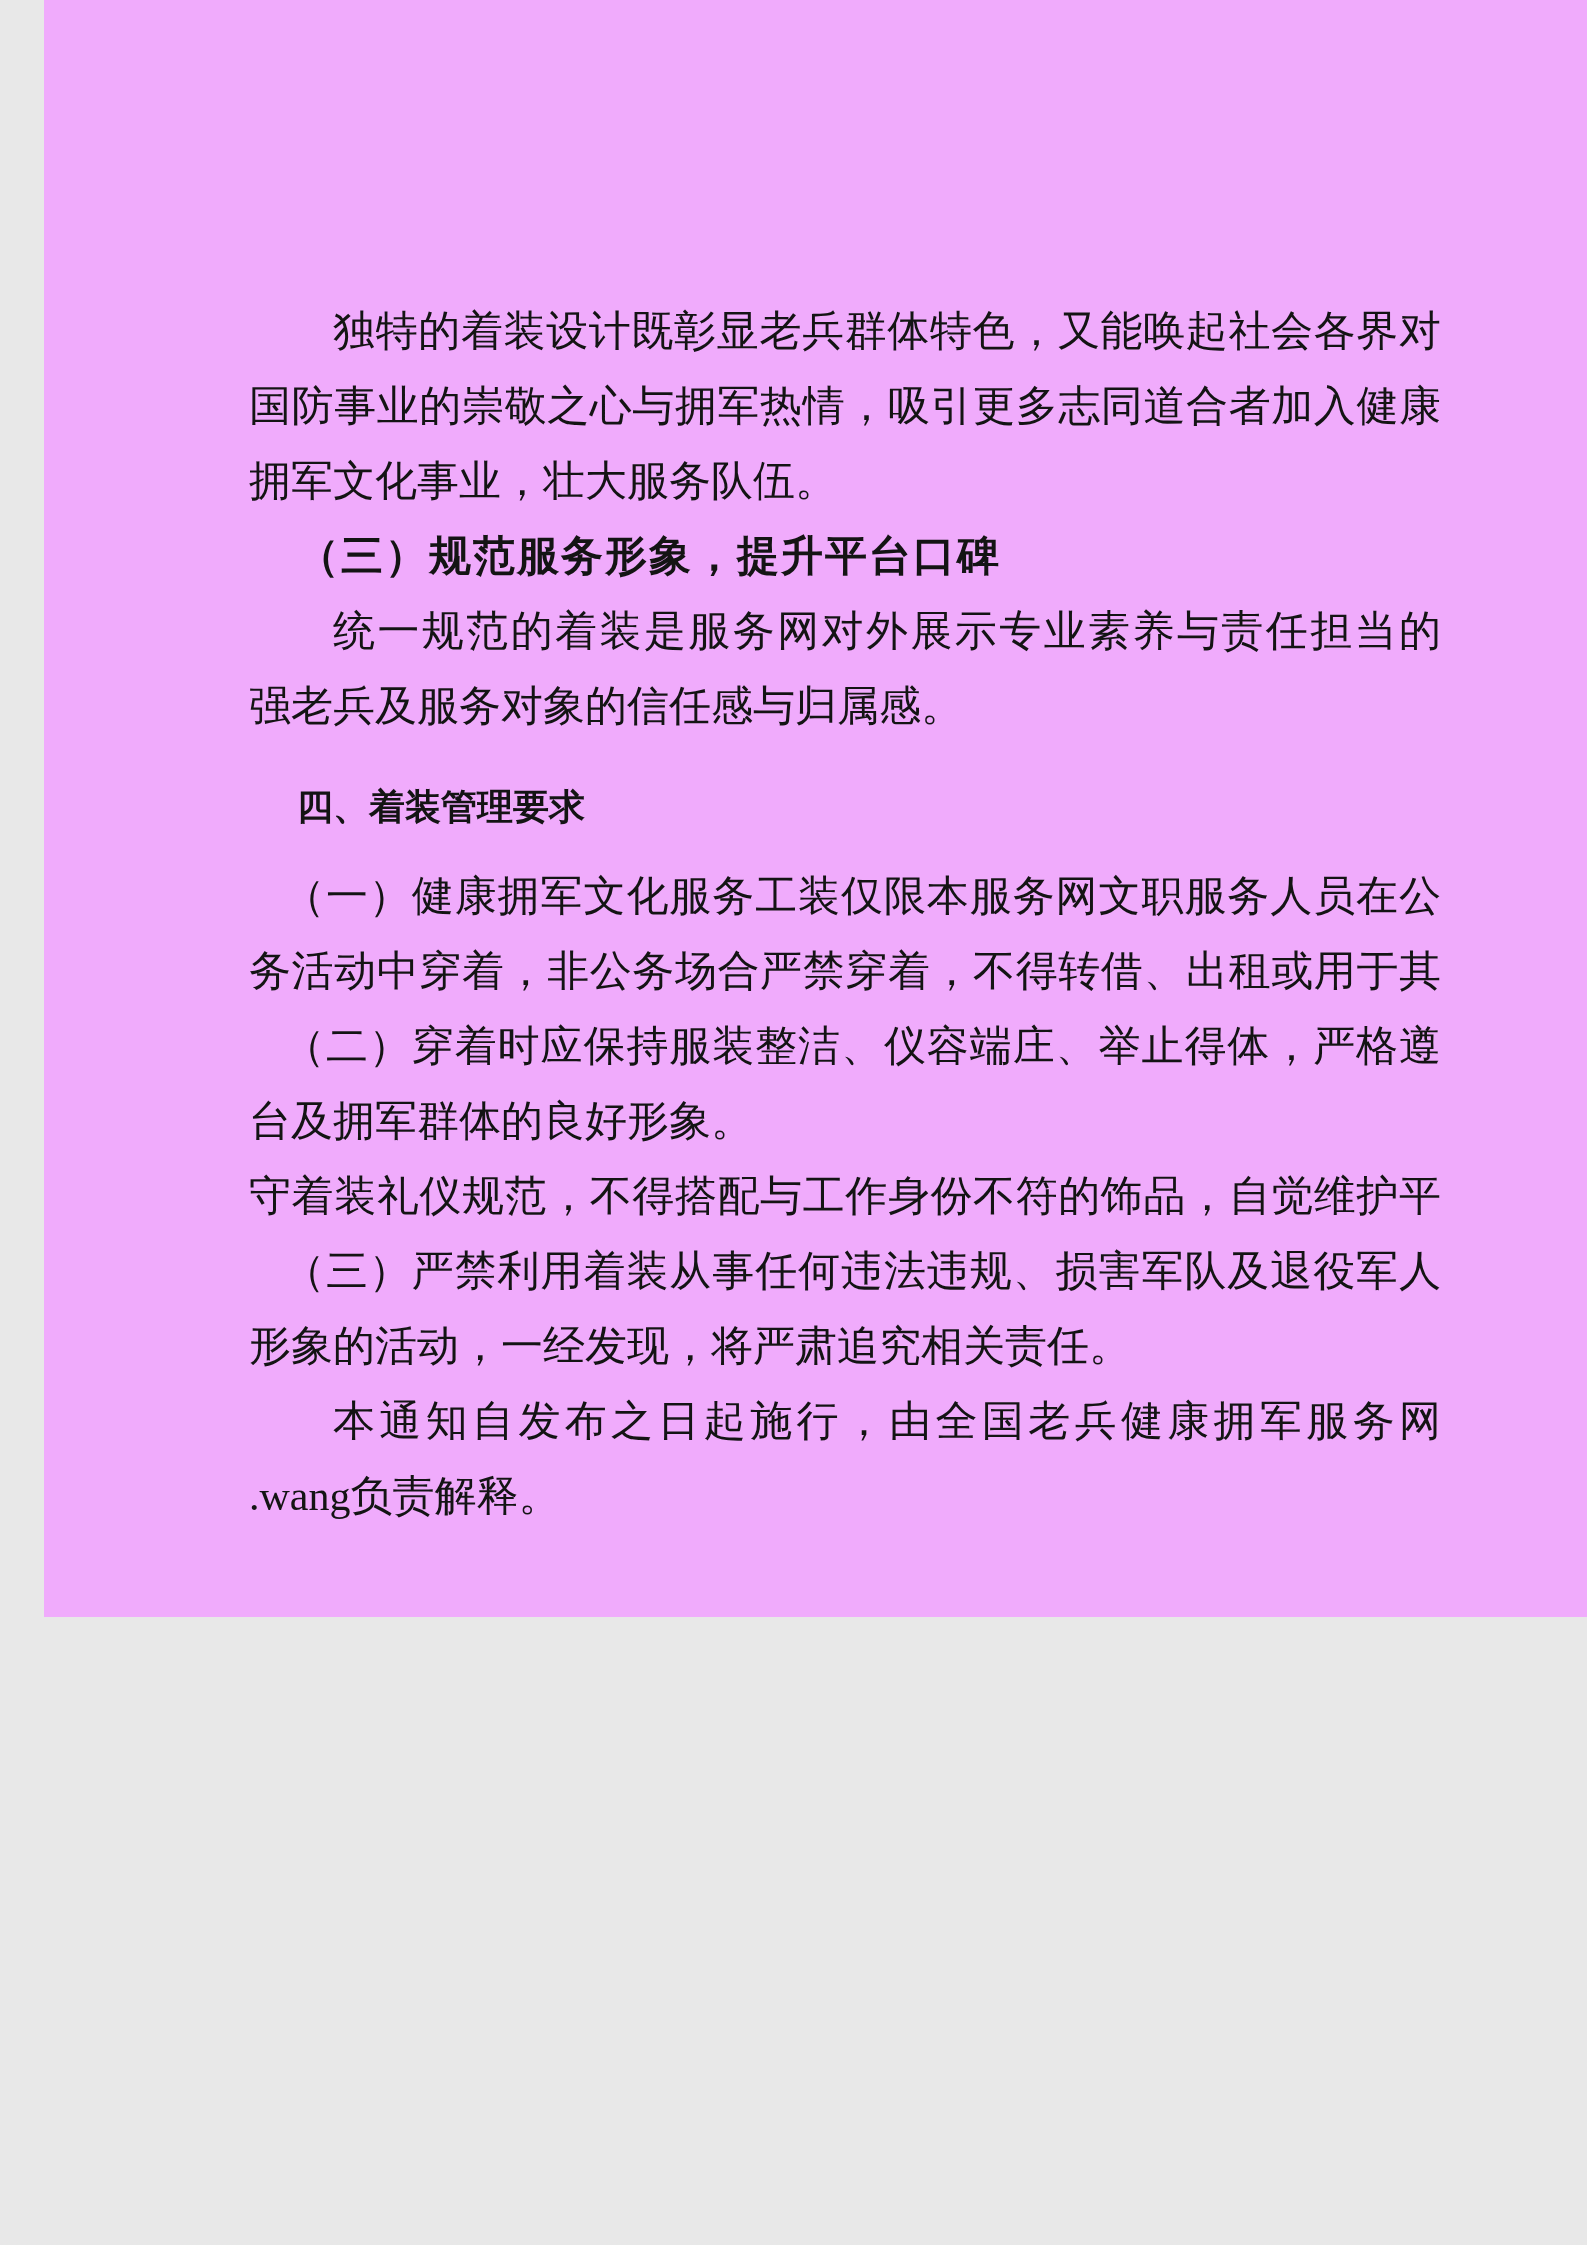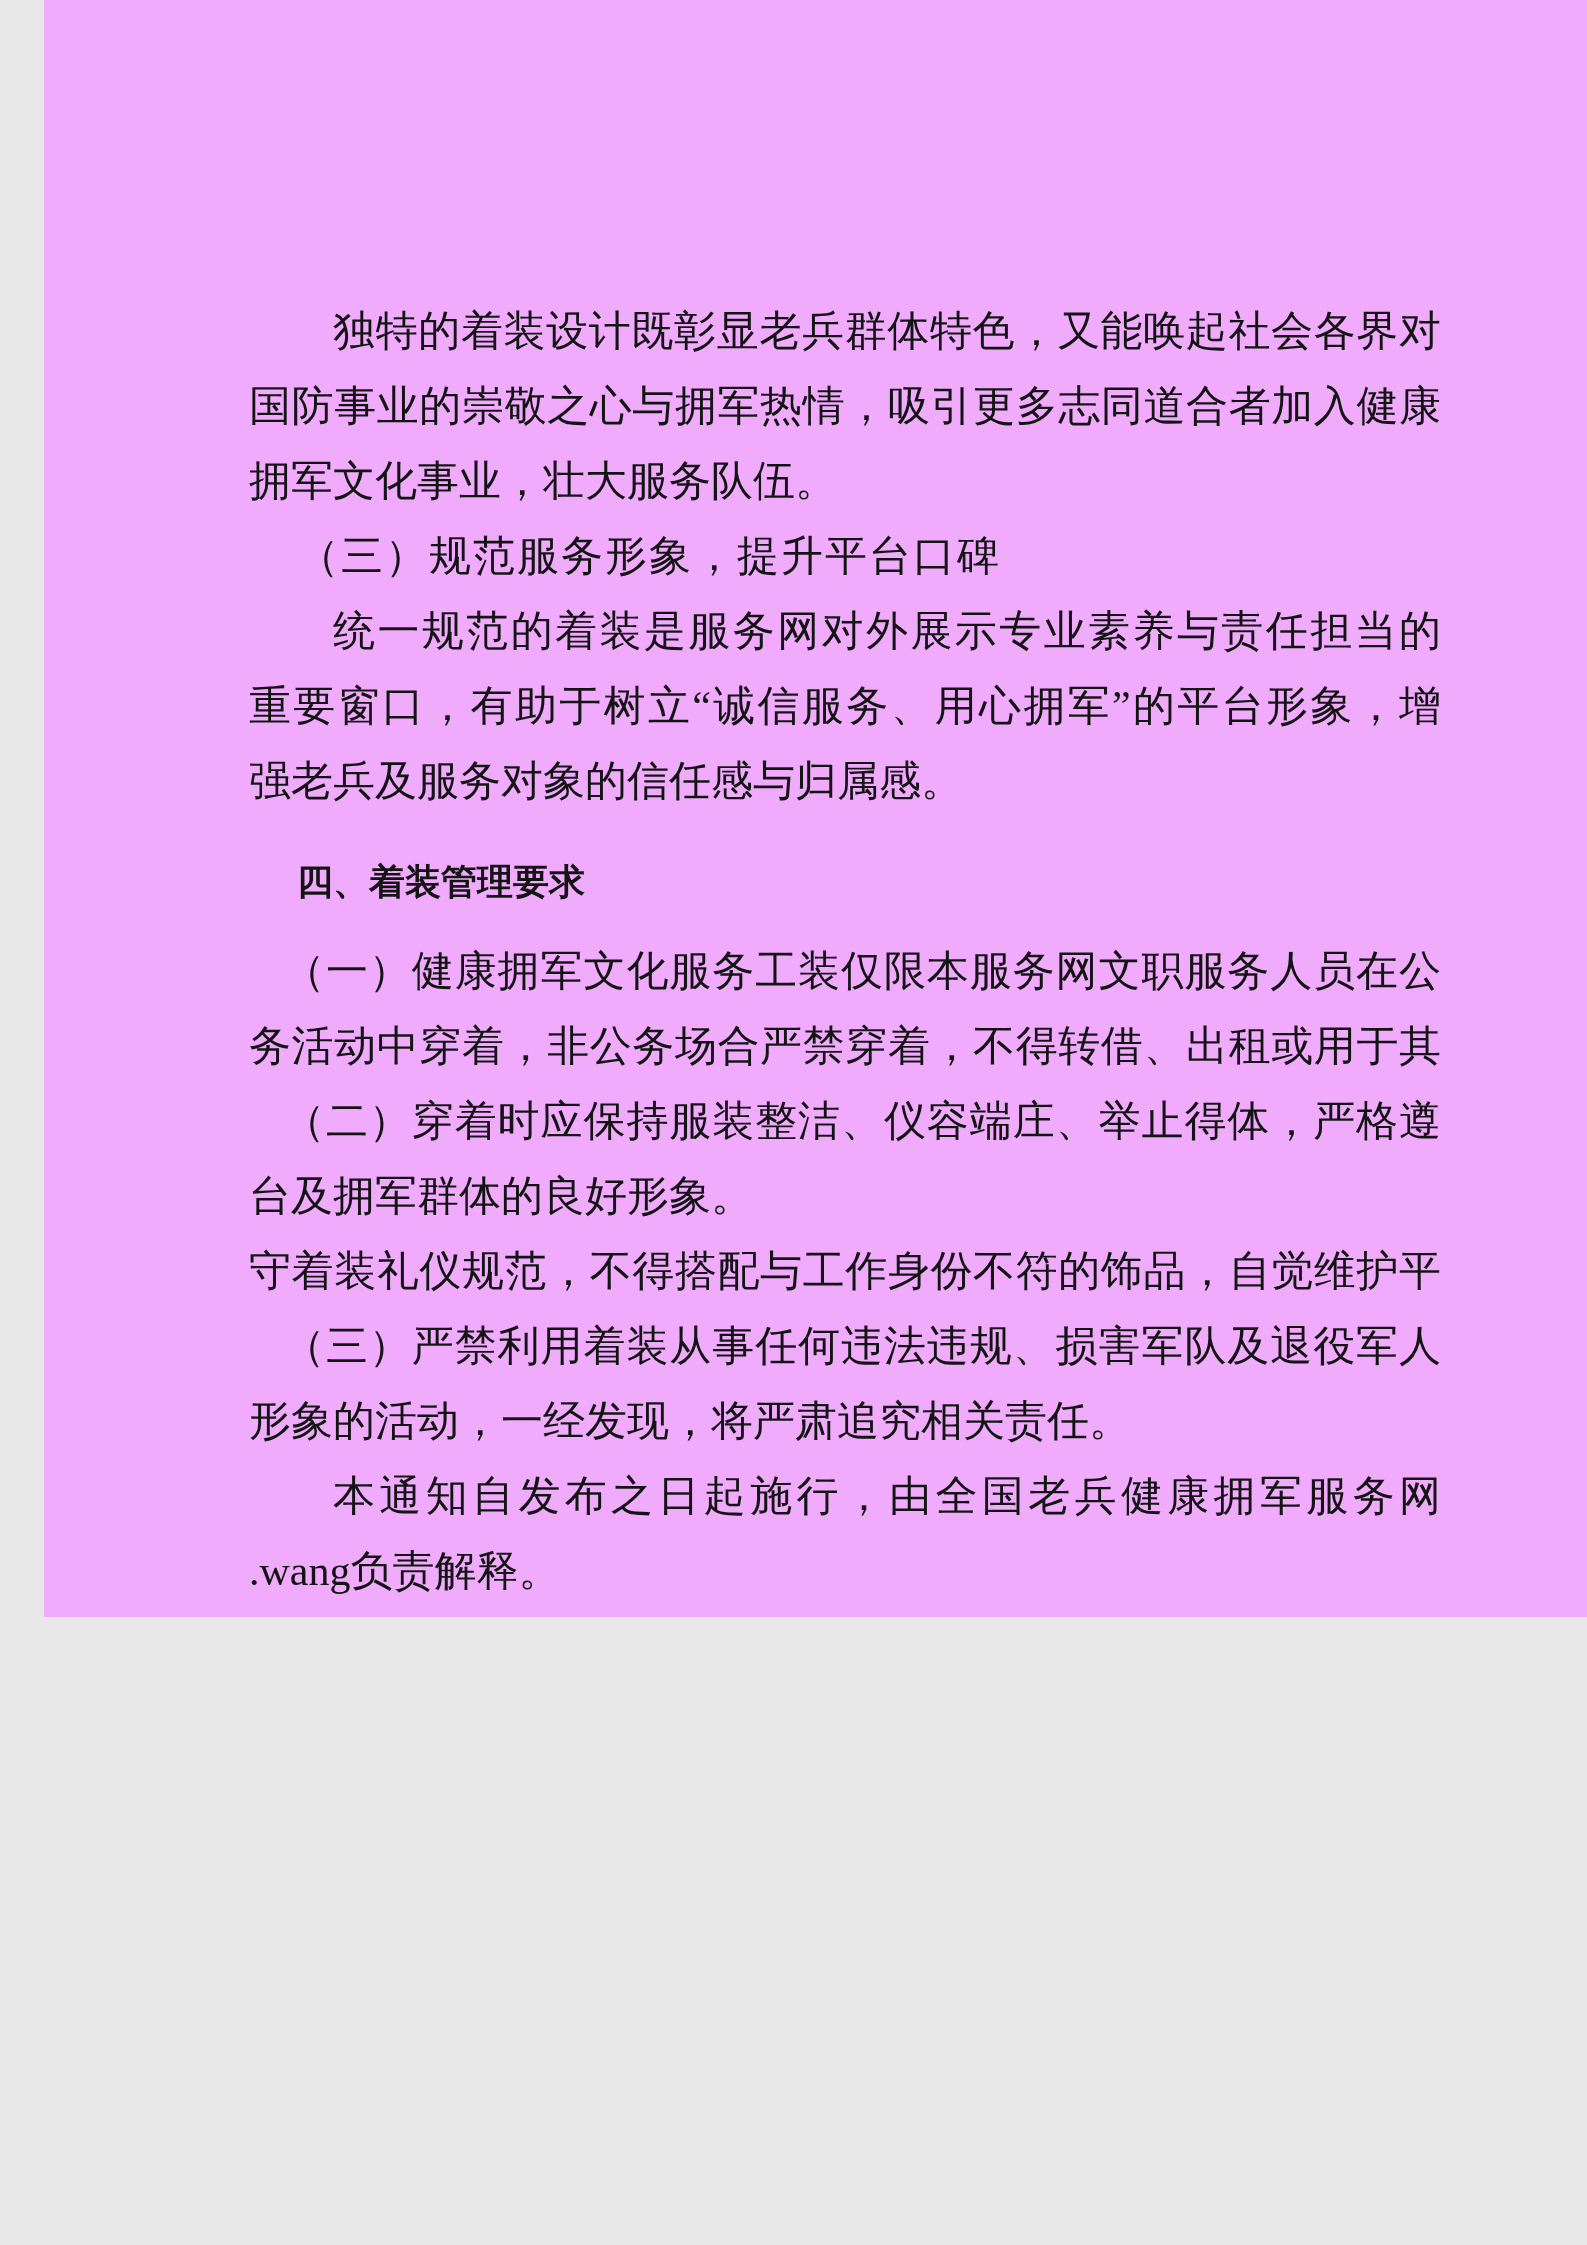--- a/index.html
+++ b/index.html
@@ -19,21 +19,21 @@
     top: 294px;
     width: 1192px;
     font-size: 42px;
     line-height: 75px;
   }
   .ln { margin: 0; }
   .ind2 { text-indent: 84px; }
   .ind-item { text-indent: 34px; }
   .fill { text-align: justify; text-align-last: justify; }
   .h-kai {
-    font-weight: normal;
+    font-weight: bold;
     text-indent: 48px;
     letter-spacing: 2px;
   }
   .h-hei {
     font-family: "Liberation Sans", "DejaVu Sans", sans-serif;
     font-weight: bold;
     font-size: 36px;
     text-indent: 48px;
     margin-top: 25px;
     margin-bottom: 15px;
@@ -79,21 +79,20 @@
 <body>
 
 <div class="page">
 
   <div class="doc-body">
     <p class="ln ind2 fill">独特的着装设计既彰显老兵群体特色，又能唤起社会各界对</p>
     <p class="ln fill">国防事业的崇敬之心与拥军热情，吸引更多志同道合者加入健康</p>
     <p class="ln">拥军文化事业，壮大服务队伍。</p>
     <p class="ln h-kai">（三）规范服务形象，提升平台口碑</p>
     <p class="ln ind2 fill">统一规范的着装是服务网对外展示专业素养与责任担当的</p>
-    <p class="ln fill">重要窗口，有助于树立“诚信服务、用心拥军”的平台形象，增</p>
     <p class="ln">强老兵及服务对象的信任感与归属感。</p>
     <p class="ln h-hei">四、着装管理要求</p>
     <p class="ln ind-item fill">（一）健康拥军文化服务工装仅限本服务网文职服务人员在公</p>
     <p class="ln fill">务活动中穿着，非公务场合严禁穿着，不得转借、出租或用于其</p>
     <p class="ln ind-item fill">（二）穿着时应保持服装整洁、仪容端庄、举止得体，严格遵</p>
     <p class="ln">台及拥军群体的良好形象。</p>
     <p class="ln fill">守着装礼仪规范，不得搭配与工作身份不符的饰品，自觉维护平</p>
     <p class="ln ind-item fill">（三）严禁利用着装从事任何违法违规、损害军队及退役军人</p>
     <p class="ln">形象的活动，一经发现，将严肃追究相关责任。</p>
     <p class="ln ind2 fill">本通知自发布之日起施行，由全国老兵健康拥军服务网</p>

